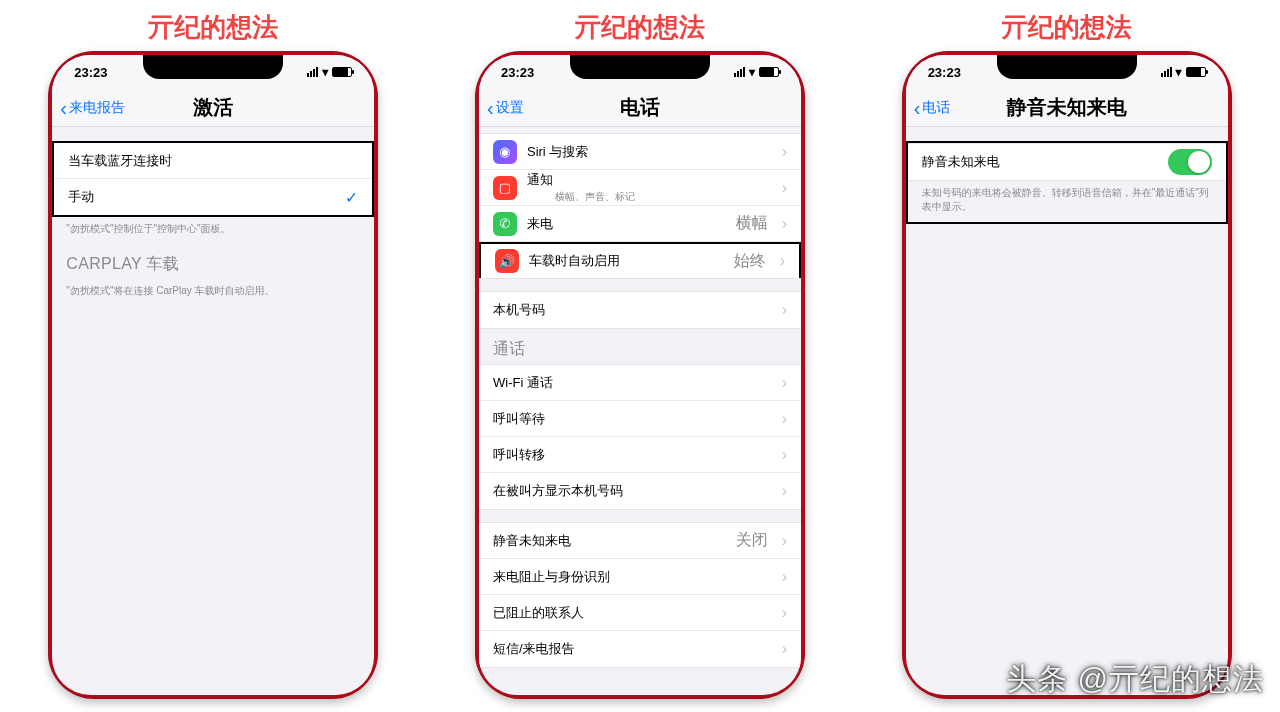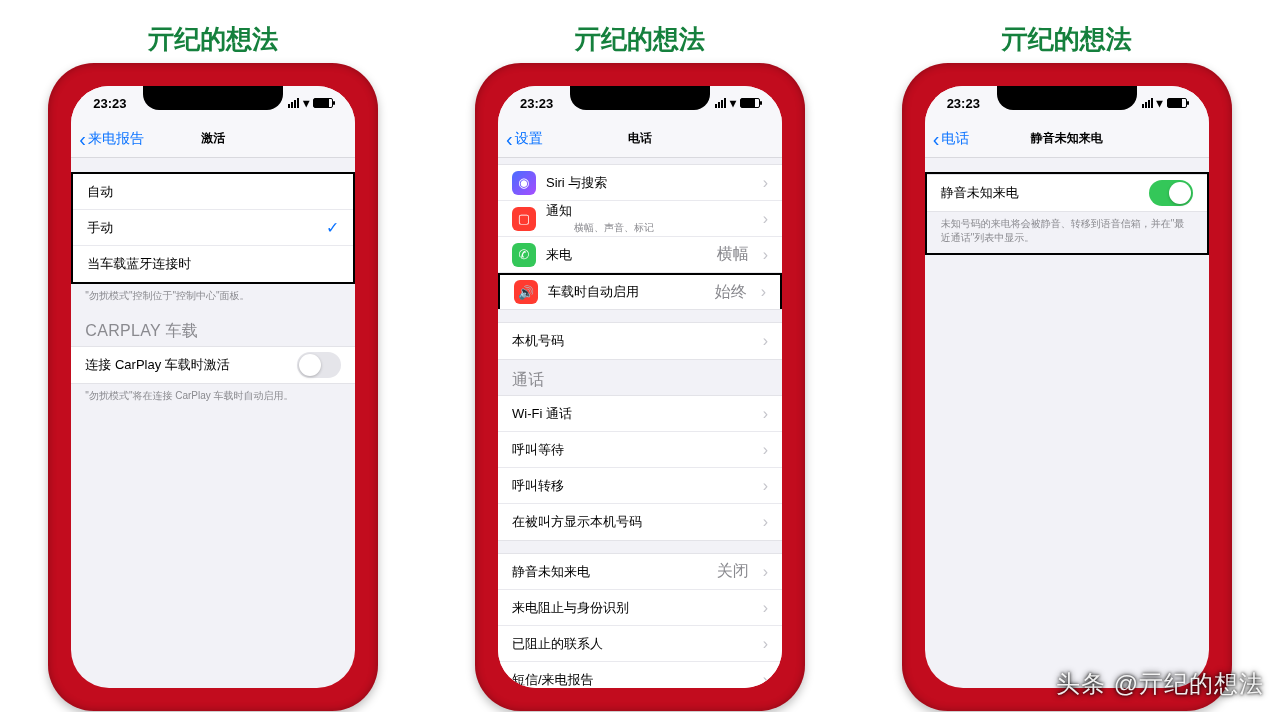--- a/index.html
+++ b/index.html
@@ -13,32 +13,31 @@
   }
   .stage {
     display: flex;
     justify-content: space-around;
     align-items: flex-start;
     width: 100%;
     padding-top: 10px;
   }
   .phone-col { display: flex; flex-direction: column; align-items: center; }
   .phone-title {
-    color: #15803d;
+    color: #ef4444;
     font-size: 26px;
     font-weight: 600;
     margin-bottom: 6px;
-    margin-top: 12px;
   }
   .phone-frame {
     width: 330px;
     height: 648px;
     background: #c20c1e;
     border-radius: 46px;
-    padding: 23px;
+    padding: 4px;
     box-shadow: 0 4px 10px rgba(0,0,0,0.25), inset 0 0 8px rgba(0,0,0,0.3);
     position: relative;
   }
   .phone-screen {
     width: 100%;
     height: 100%;
     background: #f2f2f7;
     border-radius: 38px;
     overflow: hidden;
     position: relative;
@@ -87,21 +86,21 @@
     color: #0b73ff;
     font-size: 14px;
     display: flex;
     align-items: center;
     gap: 2px;
   }
   .nav-back .chev { font-size: 20px; line-height: 1; }
   .nav-title {
     position: absolute;
     left: 50%; transform: translateX(-50%);
-    font-size: 12px;
+    font-size: 20px;
     font-weight: 600;
     color: #000;
   }
   .content { flex: 1; overflow: hidden; }
   .group-header {
     font-size: 16px;
     color: #8a8a8f;
     padding: 10px 14px 4px;
     letter-spacing: 0.3px;
   }
@@ -147,21 +146,21 @@
   .ios-toggle .knob {
     width:22px; height:22px; background:#fff; border-radius:50%;
     position:absolute; top:2px; left:2px;
     box-shadow: 0 1px 3px rgba(0,0,0,0.25);
     transition: none;
   }
   .ios-toggle.on .knob { left:20px; }
   .watermark {
     position:absolute;
     right: 16px; bottom: 12px;
-    font-size: 24px; font-weight: 400;
+    font-size: 30px; font-weight: 400;
     color: rgba(255,255,255,0.92);
     text-shadow: 0 0 6px rgba(0,0,0,0.9), 0 0 3px rgba(0,0,0,0.95);
     letter-spacing: 1px;
   }
   .spacer { height: 14px; }
 </style>
 </head>
 <body>
 
 <div class="stage">
@@ -190,40 +189,29 @@
           <span class="nav-back">
             <span class="chev">‹</span>
             <span>来电报告</span>
           </span>
           <span class="nav-title">激活</span>
         </div>
         <div class="content">
           <div class="spacer"></div>
           <div class="cell-group hlbox">
             <div class="cell">
-              <span class="label">自动</span>
+              <span class="label">当车载蓝牙连接时</span>
             </div>
             <div class="cell">
               <span class="label">手动</span>
               <span class="check">✓</span>
             </div>
-            <div class="cell">
-              <span class="label">当车载蓝牙连接时</span>
-            </div>
           </div>
           <div class="group-footer">"勿扰模式"控制位于"控制中心"面板。</div>
           <div class="group-header">CARPLAY 车载</div>
-          <div class="cell-group">
-            <div class="cell">
-              <span class="label">连接 CarPlay 车载时激活</span>
-              <span class="ios-toggle">
-                  <span class="knob"></span>
-                </span>
-            </div>
-          </div>
           <div class="group-footer">"勿扰模式"将在连接 CarPlay 车载时自动启用。</div>
         </div>
       </div>
     </div>
   </div>
 
   <div class="phone-col">
     <div class="phone-title">亓纪的想法</div>
     <div class="phone-frame">
       <div class="phone-screen">

